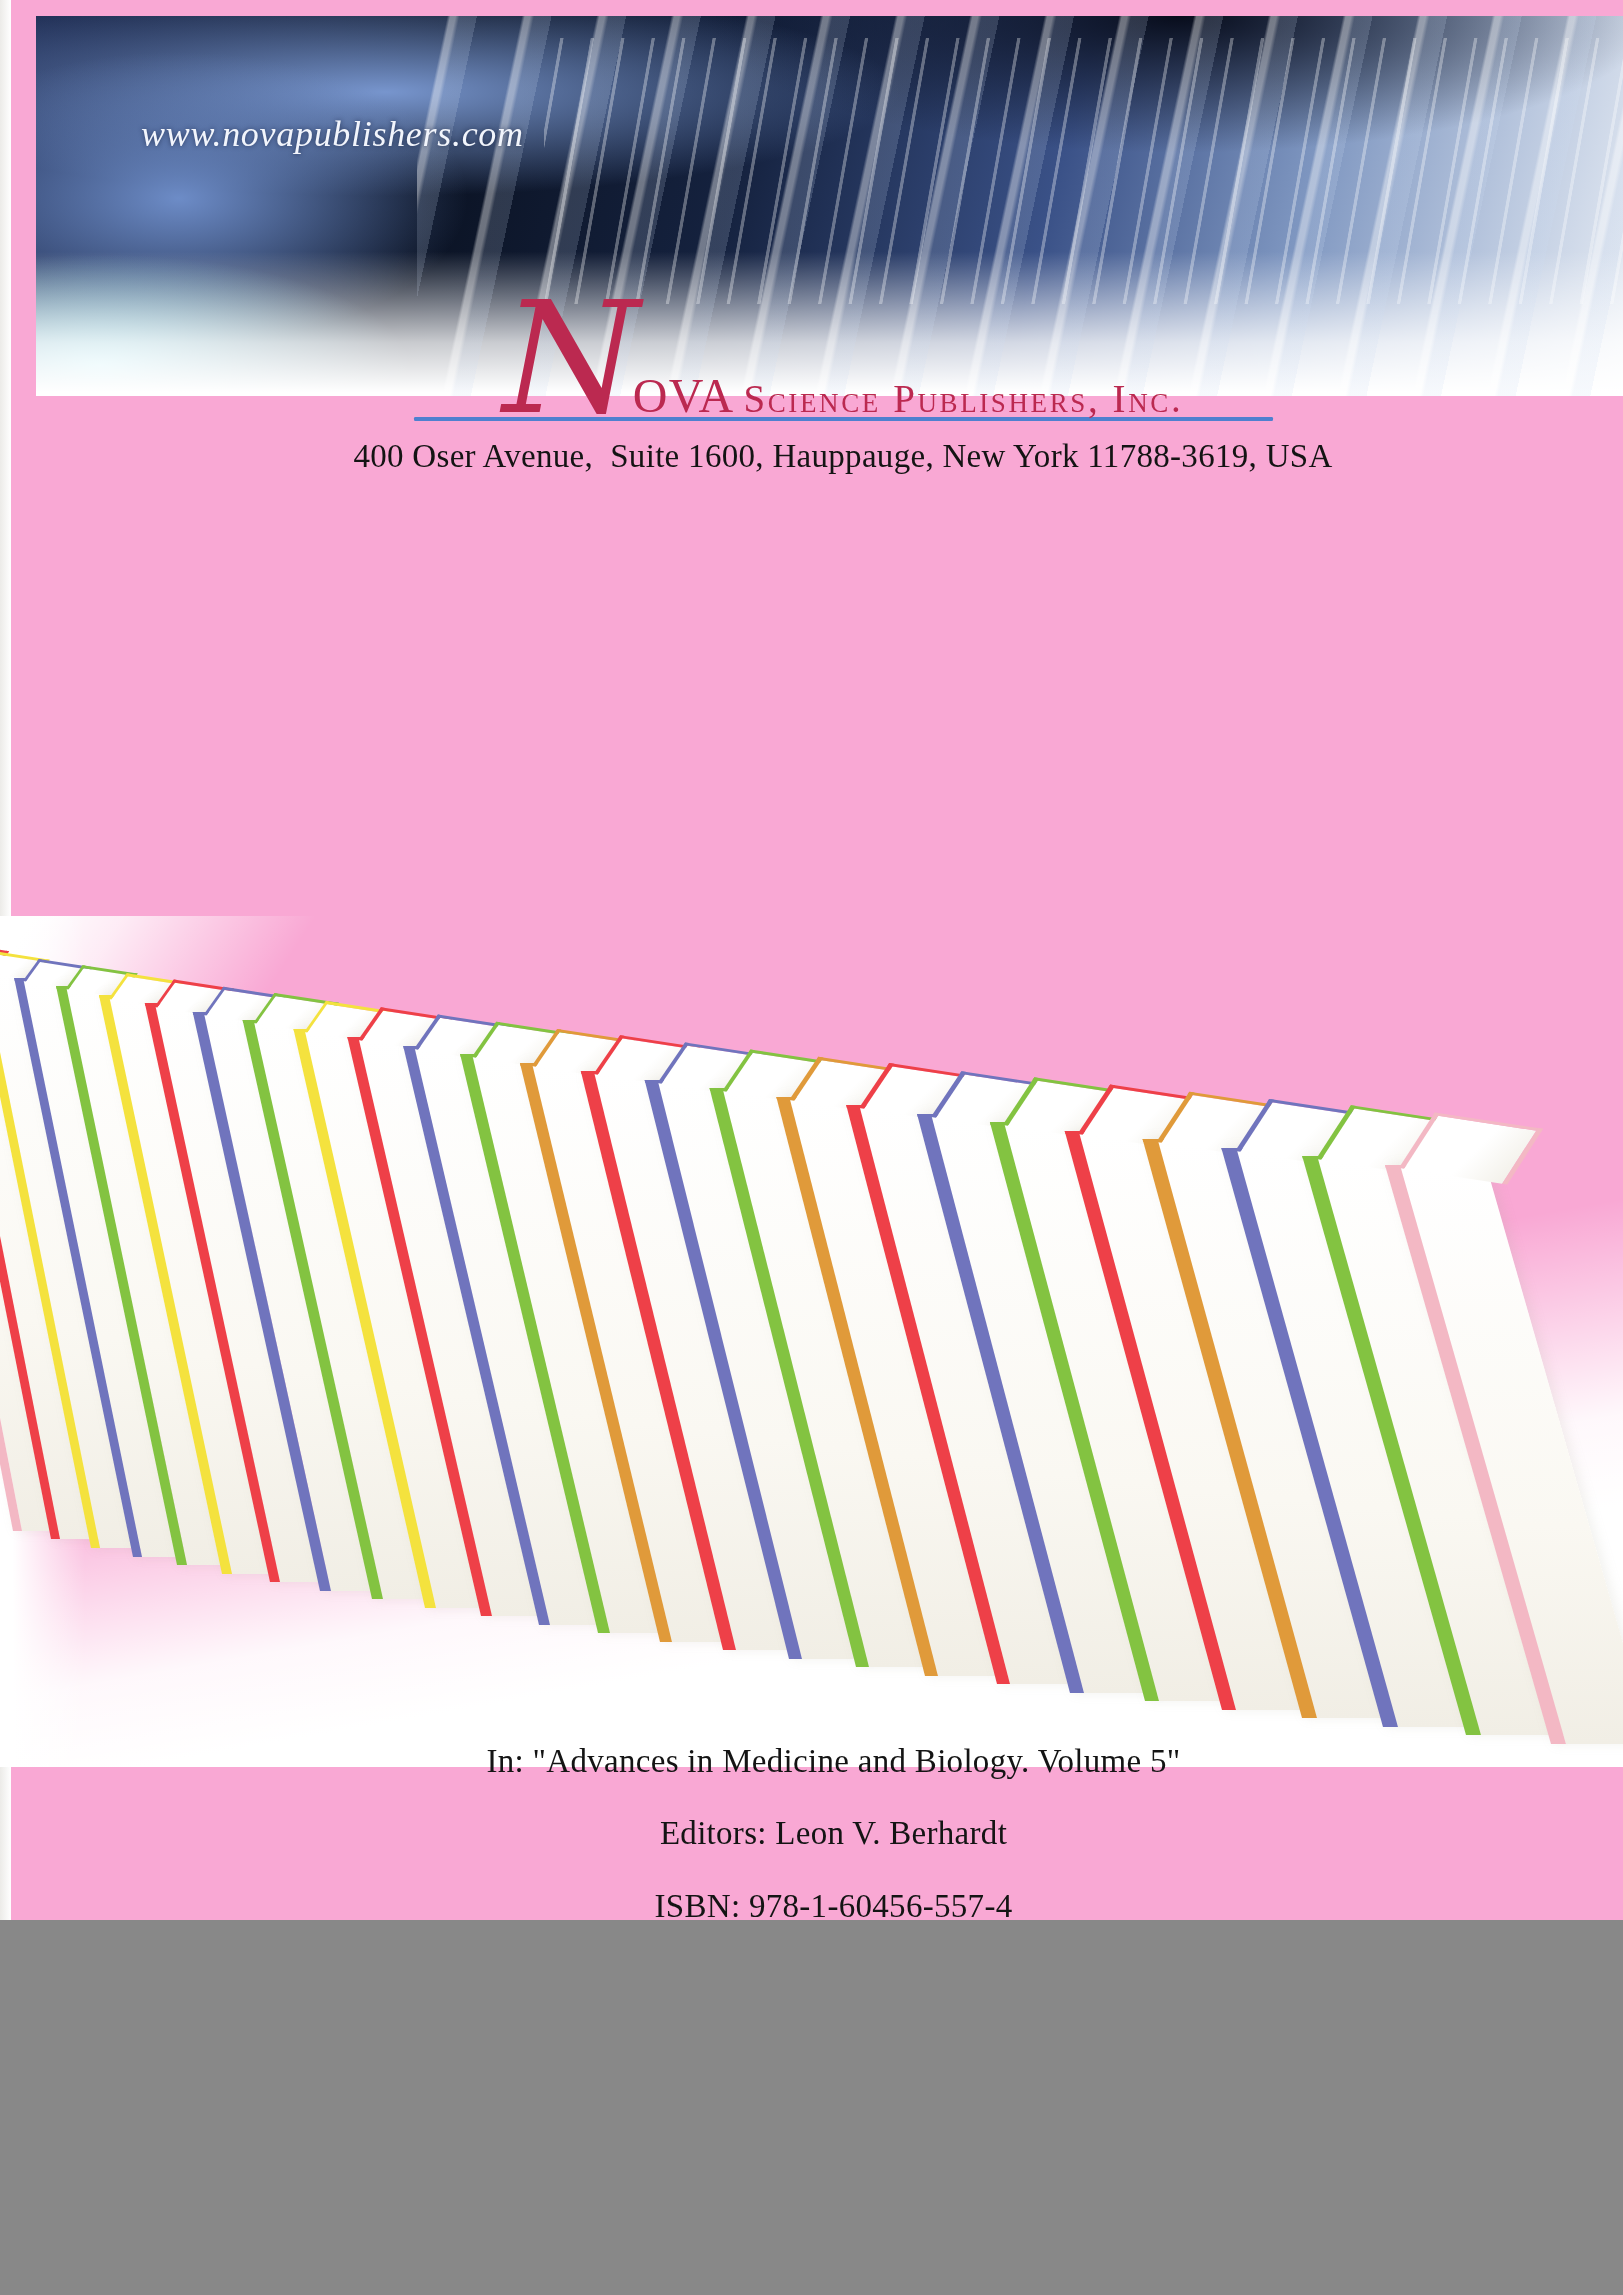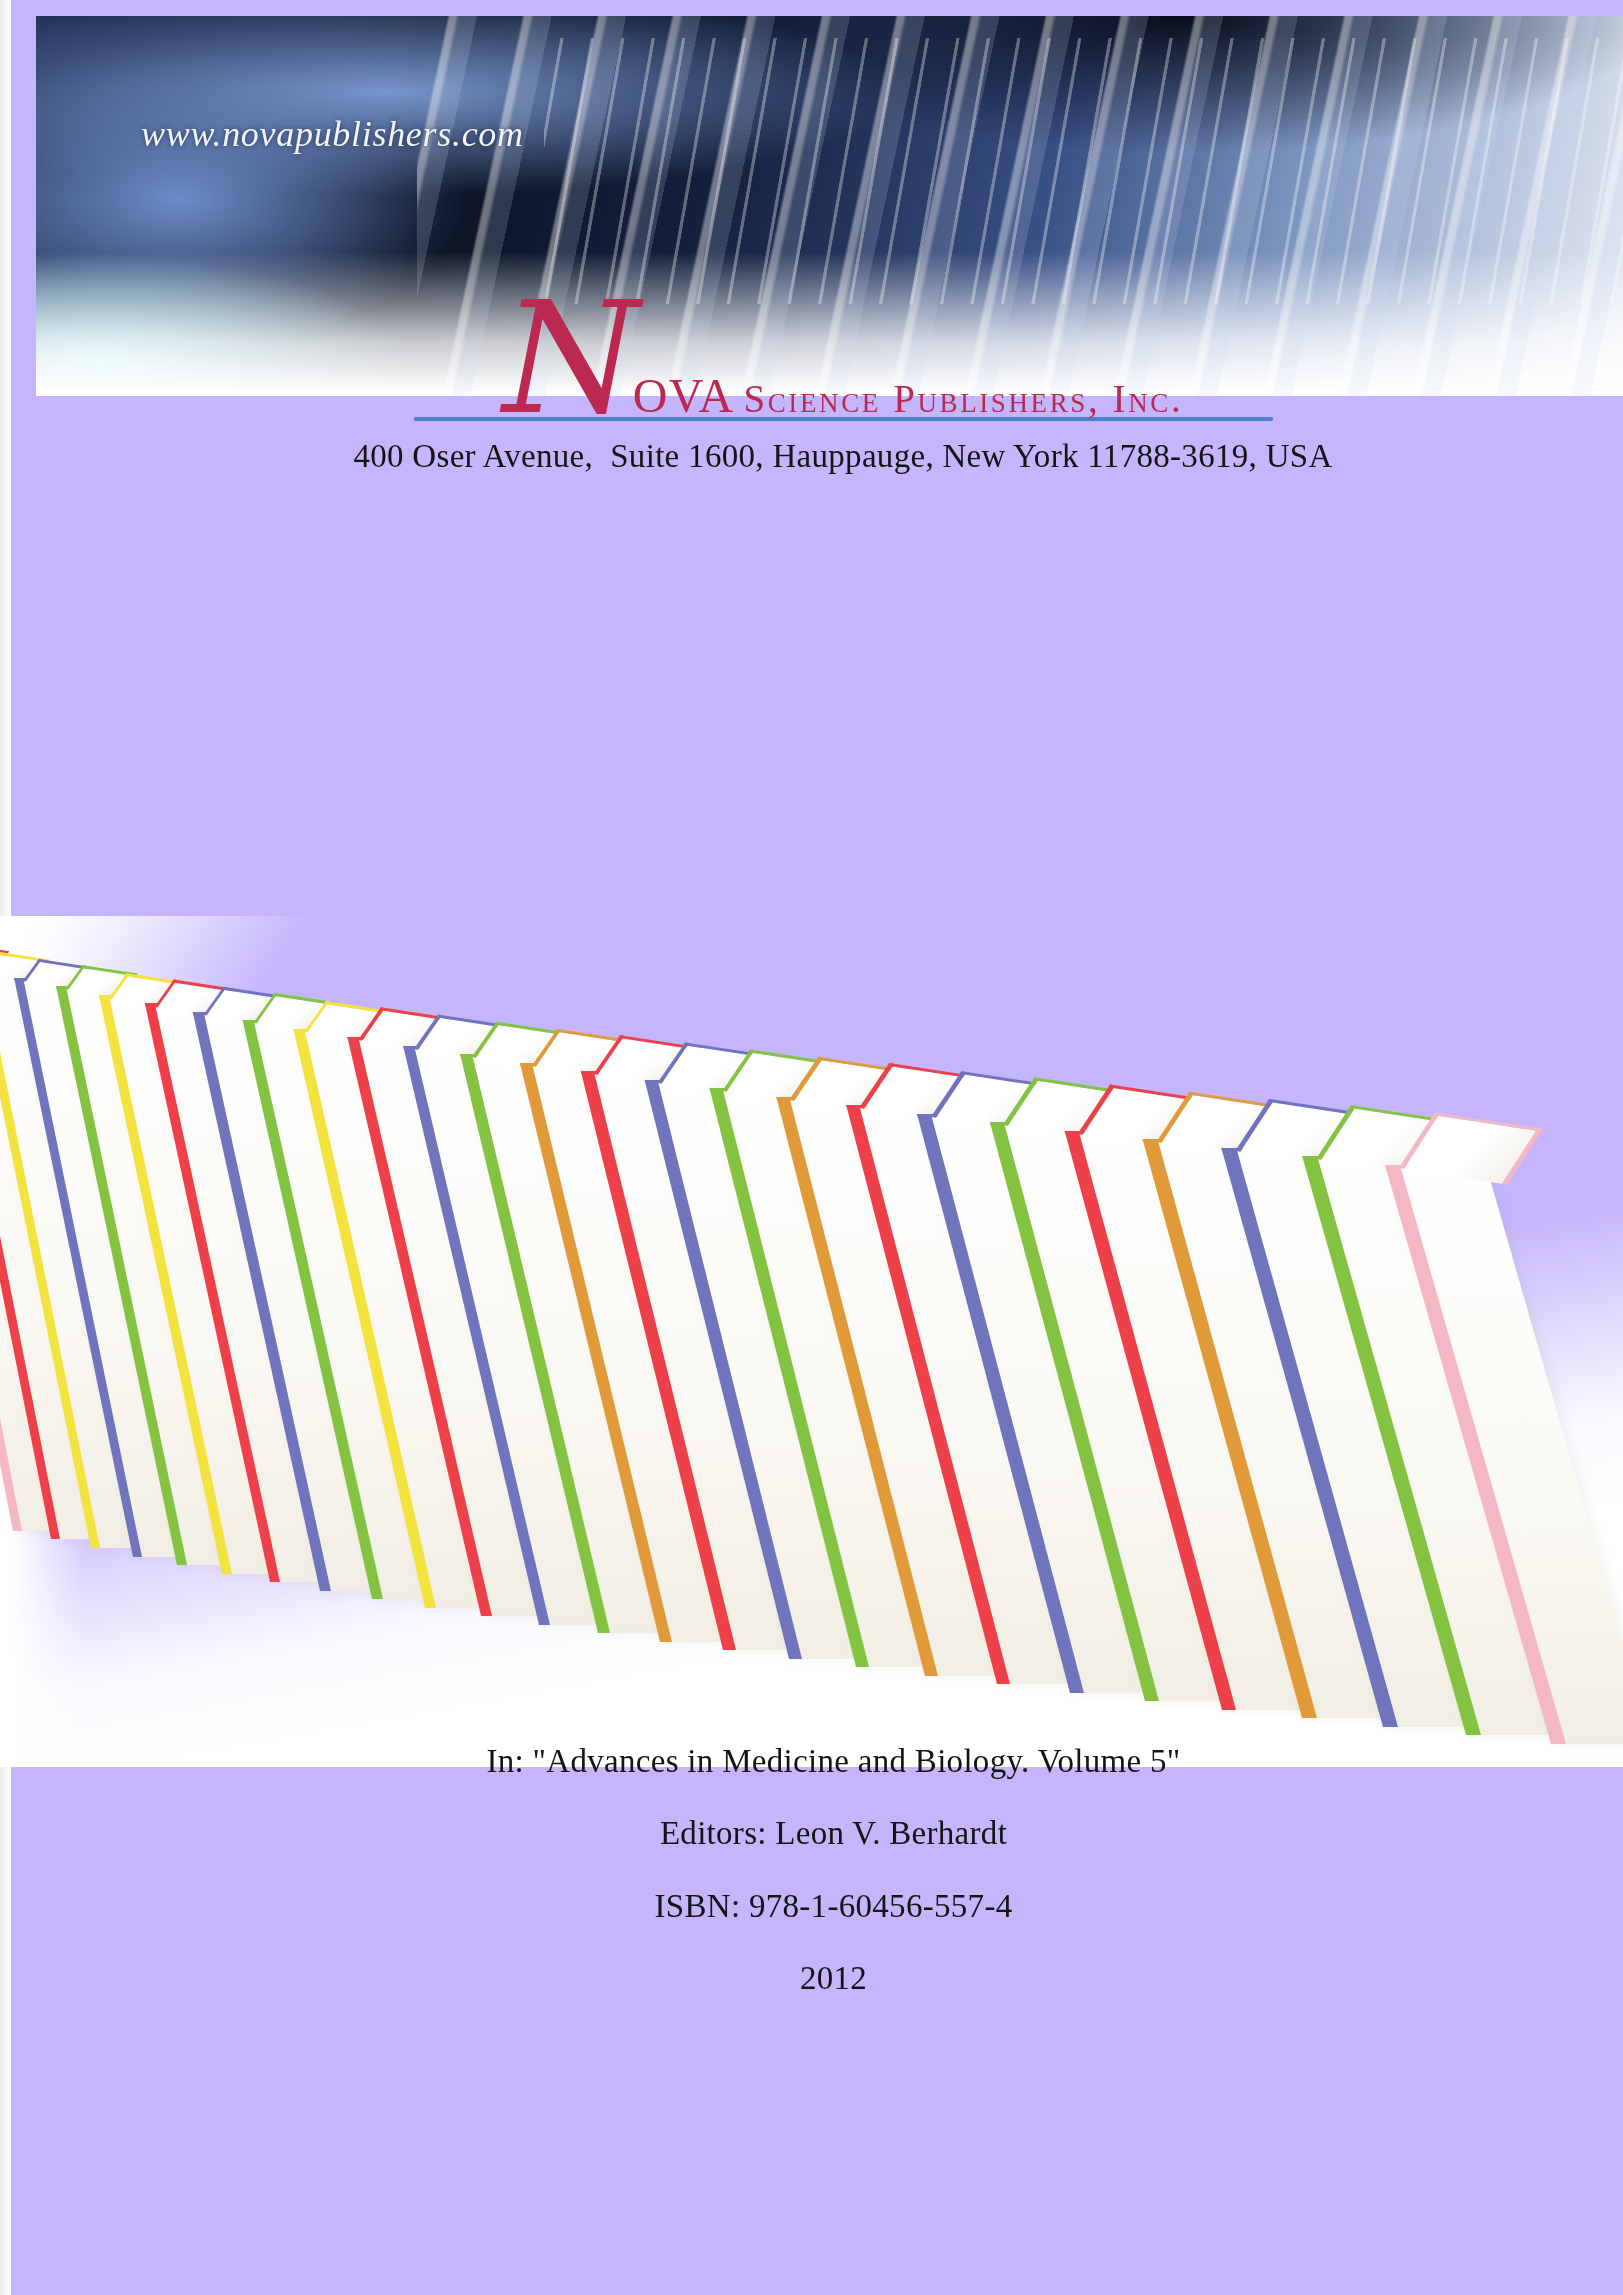--- a/index.html
+++ b/index.html
@@ -1,16 +1,16 @@
 <!DOCTYPE html>
 <html style="font-size:10.5px"><head>
 <meta charset="utf-8">
 <style>
   html,body{margin:0;padding:0;background:#888;}
-  .page{position:relative;width:1623px;height:2295px;background:#c4b5fd;overflow:hidden;
+  .page{position:relative;width:1623px;height:1920px;background:#f9a8d4;overflow:hidden;
         font-family:"Liberation Serif",serif;color:#161616;}
   .scan-edge{position:absolute;left:0;top:0;bottom:0;width:10.5px;
         background:linear-gradient(to right,#ecebe8,#ffffff);}
 
   
   .banner{position:absolute;left:36px;top:15.7px;right:0;height:380px;overflow:hidden;
     background:
       linear-gradient(to bottom, rgba(255,255,255,0) 62%, rgba(255,255,255,.78) 86%, #ffffff 99%),
       radial-gradient(ellipse 30% 45% at 4% 92%, #8fe2ef 0%, rgba(143,226,239,0) 65%),
       radial-gradient(ellipse 26% 55% at 9% 48%, #6d8cc7 0%, rgba(109,140,199,0) 70%),

